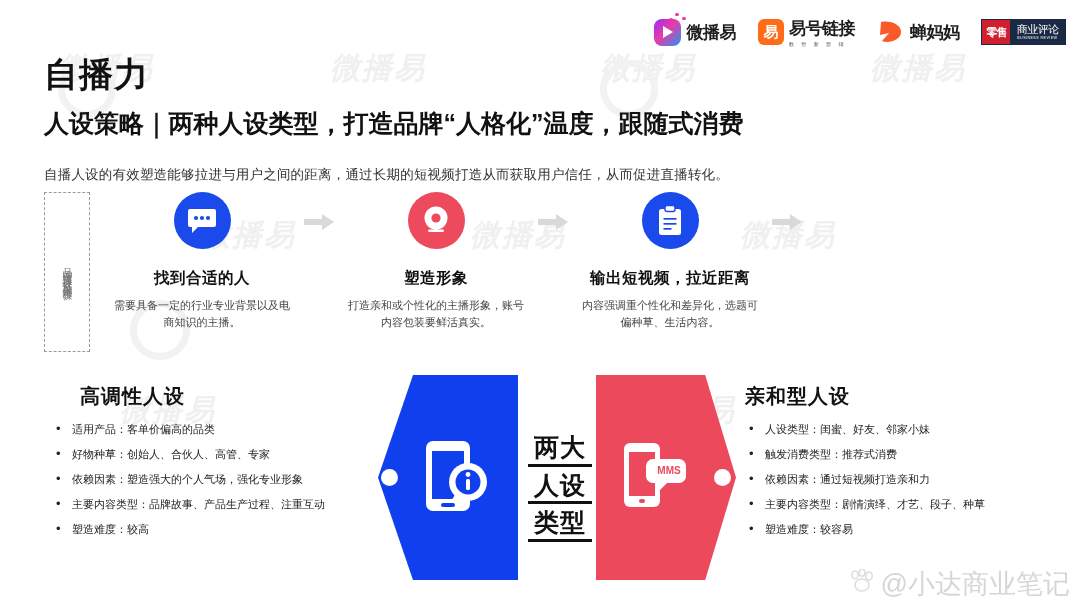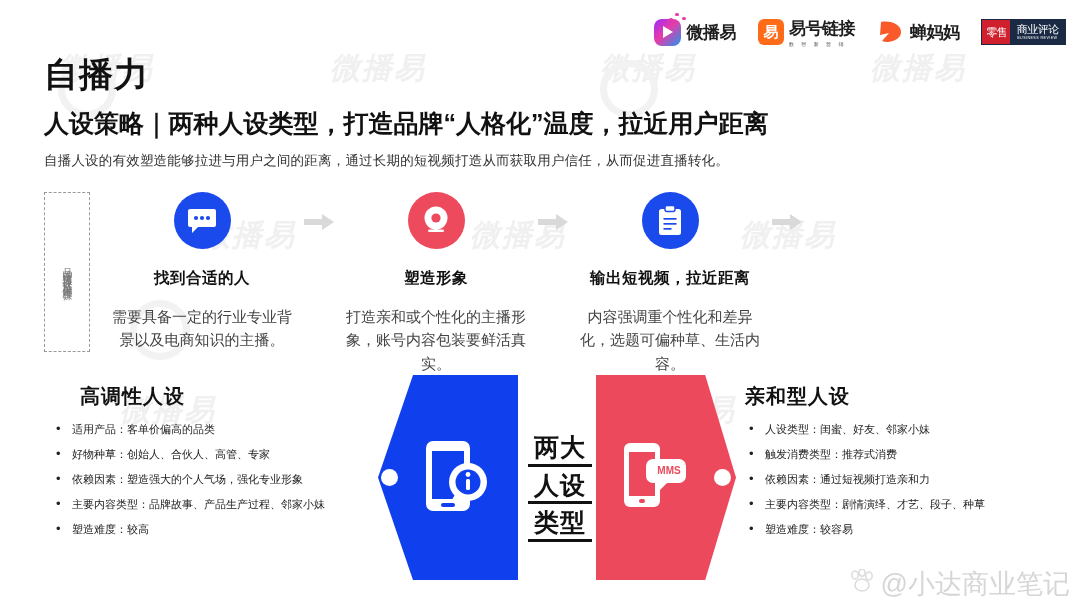--- a/index.html
+++ b/index.html
@@ -41,50 +41,50 @@
   .dots-deco i:nth-child(1){left:0;top:6px;}
   .dots-deco i:nth-child(2){left:6px;top:1px;}
   .dots-deco i:nth-child(3){left:13px;top:5px;}
 
   .mk-yhlj{width:26px;height:26px;border-radius:6px;background:#ff6b18;
            display:flex;align-items:center;justify-content:center;color:#fff;font-size:15px;font-weight:700;}
   .mk-cmm{width:28px;height:26px;position:relative;}
   .mk-cmm svg{display:block;}
 
   .mk-retail{display:flex;height:26px;border:1px solid #1b2a44;}
-  .mk-retail .a{background:#d0202e;color:#fff;font-size:11px;font-weight:400;
+  .mk-retail .a{background:#d0202e;color:#fff;font-size:11px;font-weight:700;
       padding:0 4px;display:flex;align-items:center;letter-spacing:-1px;}
   .mk-retail .b{background:#1b2a44;color:#fff;padding:0 5px;display:flex;
       flex-direction:column;justify-content:center;align-items:center;}
   .mk-retail .b .t{font-size:11px;font-weight:400;letter-spacing:-0.5px;line-height:1;}
   .mk-retail .b .s{font-size:4px;letter-spacing:0.5px;transform:scale(.9);line-height:1;margin-top:1px;}
 
   
   .head { position:absolute; left:44px; top:52px; z-index:4; }
   .h-title { font-size:34px; font-weight:700; letter-spacing:1px; color:#111; }
   .h-sub   { font-size:25px; font-weight:700; letter-spacing:0px; color:#111; margin-top:9px;}
-  .h-desc  { font-size:13.5px; color:#333; margin-top:12px; letter-spacing:0.2px;}
+  .h-desc  { font-size:13.5px; color:#333; margin-top:26px; letter-spacing:0.2px;}
 
   
   .steps { position:absolute; left:44px; top:192px; width:1000px; height:165px; z-index:4;
            display:flex; align-items:flex-start; }
   .vlabel{
     width:46px;height:160px;border:1px dashed #9a9a9a;
     display:flex;align-items:center;justify-content:center;flex:0 0 auto;margin-right:14px;
   }
   .vlabel span{
     writing-mode:vertical-rl; font-size:10px; color:#777; letter-spacing:2px; line-height:1;
   }
   .step { flex:0 0 auto; width:196px; text-align:center; }
   .step-ico{ width:57px;height:57px;border-radius:50%;margin:0 auto 19px;
              display:flex;align-items:center;justify-content:center;}
   .ico-blue{background:#1a49ec;}
   .ico-red {background:#ee4a5d;}
   .step-t{ font-size:15.5px; font-weight:700; color:#111; letter-spacing:0.5px;}
-  .step-d{ font-size:15px; color:#444; line-height:1.55; margin-top:16px; padding:0 6px;}
+  .step-d{ font-size:11px; color:#444; line-height:1.55; margin-top:8px; padding:0 6px;}
   .arrow { flex:0 0 auto; width:38px; margin-top:22px; display:flex; justify-content:center;}
   .arrow svg{display:block;}
 
   
   .bottom{ position:absolute; left:0; top:375px; width:907px; height:233px; z-index:4;}
   .col{ position:absolute; top:8px; }
   .col.left { left:52px;  width:350px; }
   .col.right{ left:745px; width:335px; }
   .col-h{ font-size:20px; font-weight:700; color:#111; letter-spacing:1px; }
   .col.left .col-h{ padding-left:28px; }
@@ -167,21 +167,21 @@
     <div class="a">零售</div>
     <div class="b">
       <div class="t">商业评论</div>
       <div class="s">BUSINESS REVIEW</div>
     </div>
   </div>
 </div>
 
 <div class="head">
   <div class="h-title">自播力</div>
-  <div class="h-sub">人设策略｜两种人设类型，打造品牌“人格化”温度，拉近用户距离</div>
+  <div class="h-sub">人设策略｜两种人设类型，打造品牌“人格化”温度，跟随式消费</div>
   <div class="h-desc">自播人设的有效塑造能够拉进与用户之间的距离，通过长期的短视频打造从而获取用户信任，从而促进直播转化。</div>
 </div>
 
 <div class="steps">
 
   <div class="vlabel">
     <span>品牌自播人设打造关键步骤</span>
   </div>
 
   <div class="step">
@@ -245,21 +245,21 @@
 </div>
 
 <div class="bottom">
 
   <div class="col left">
     <div class="col-h">高调性人设</div>
     <ul class="bul">
       <li>适用产品：客单价偏高的品类</li>
       <li>好物种草：创始人、合伙人、高管、专家</li>
       <li>依赖因素：塑造强大的个人气场，强化专业形象</li>
-      <li>主要内容类型：品牌故事、产品生产过程、邻家小妹</li>
+      <li>主要内容类型：品牌故事、产品生产过程、注重互动</li>
       <li>塑造难度：较高</li>
     </ul>
   </div>
 
   <div class="hex blue"></div>
   <div class="hex-dot l"></div>
   <div class="hex-ico l">
     <svg width="74" height="82" viewBox="0 0 74 82">
       <rect x="8" y="4" width="44" height="70" rx="7" fill="#fff"></rect>
       <rect x="14" y="14" width="32" height="48" fill="#1040ed"></rect>

